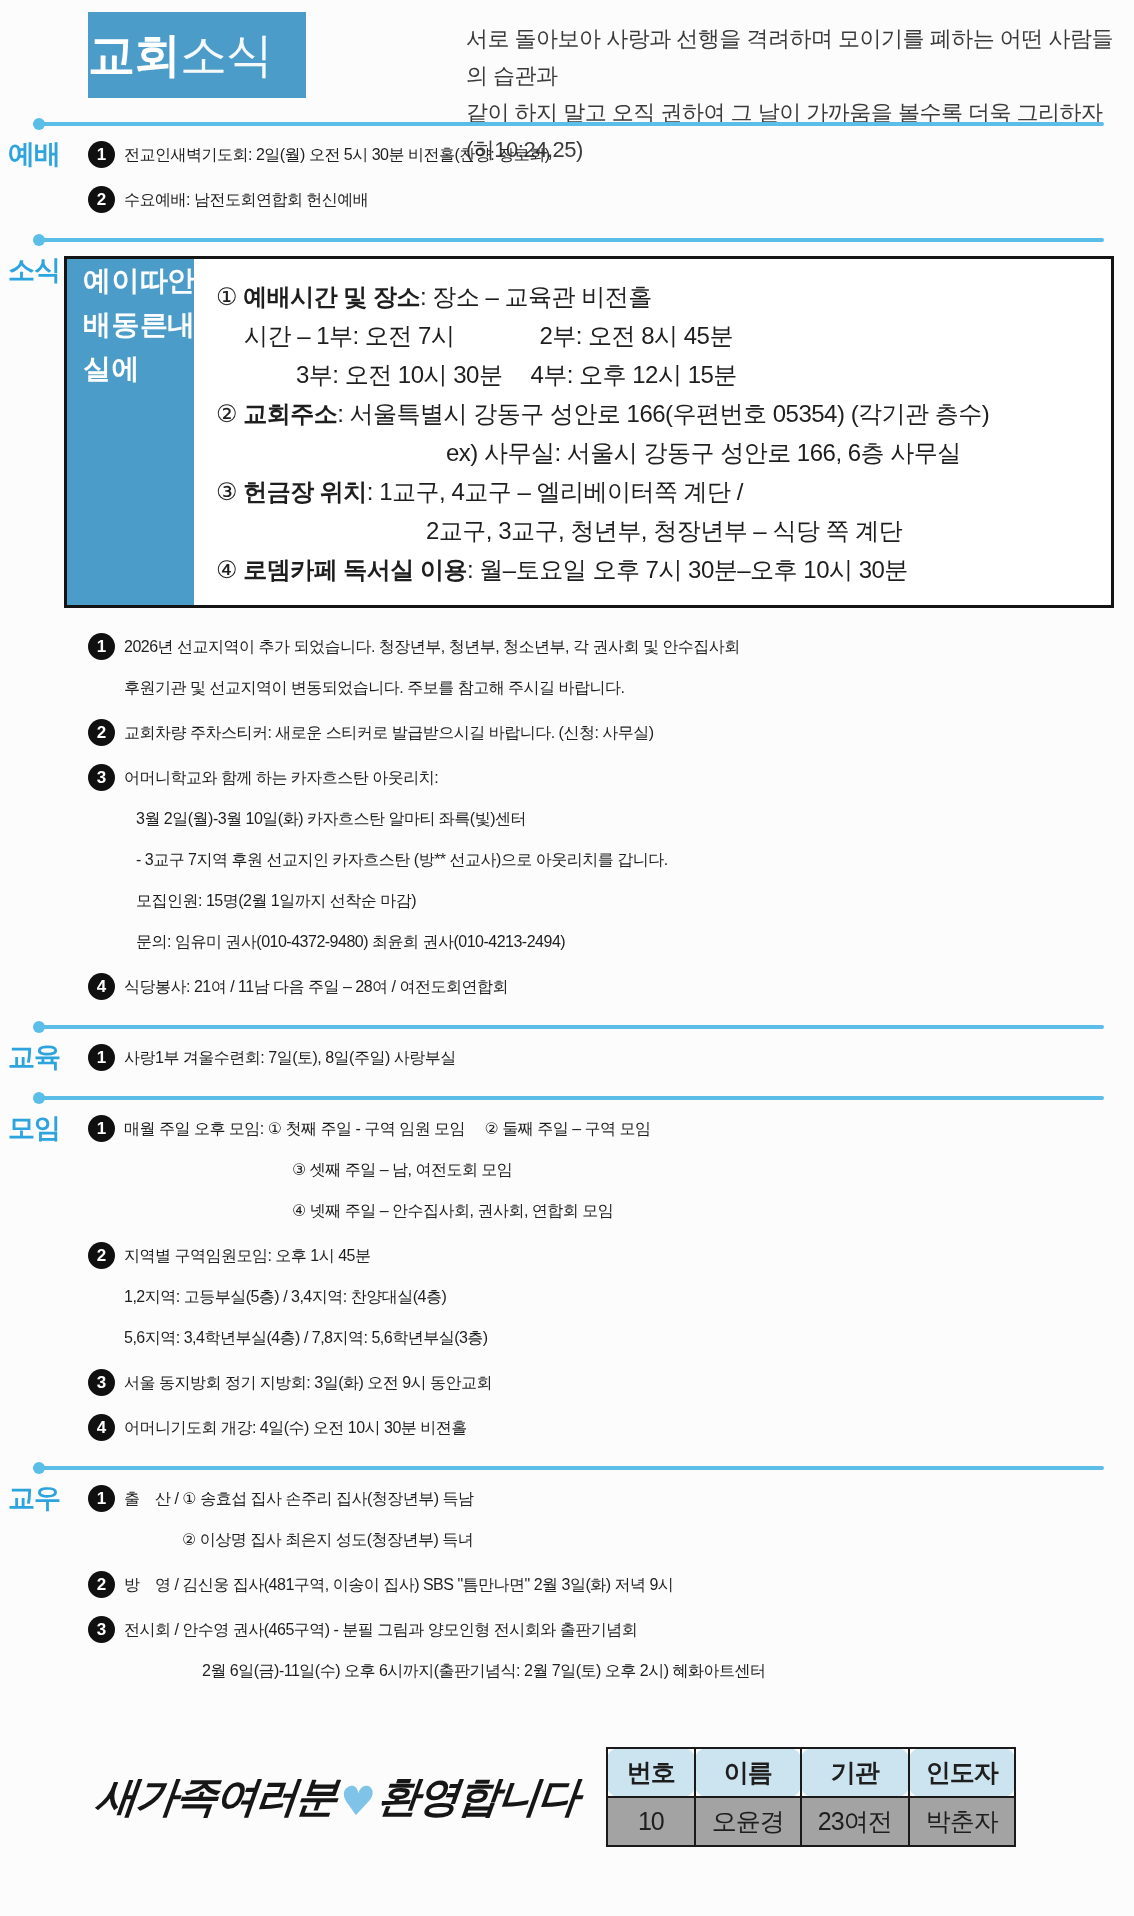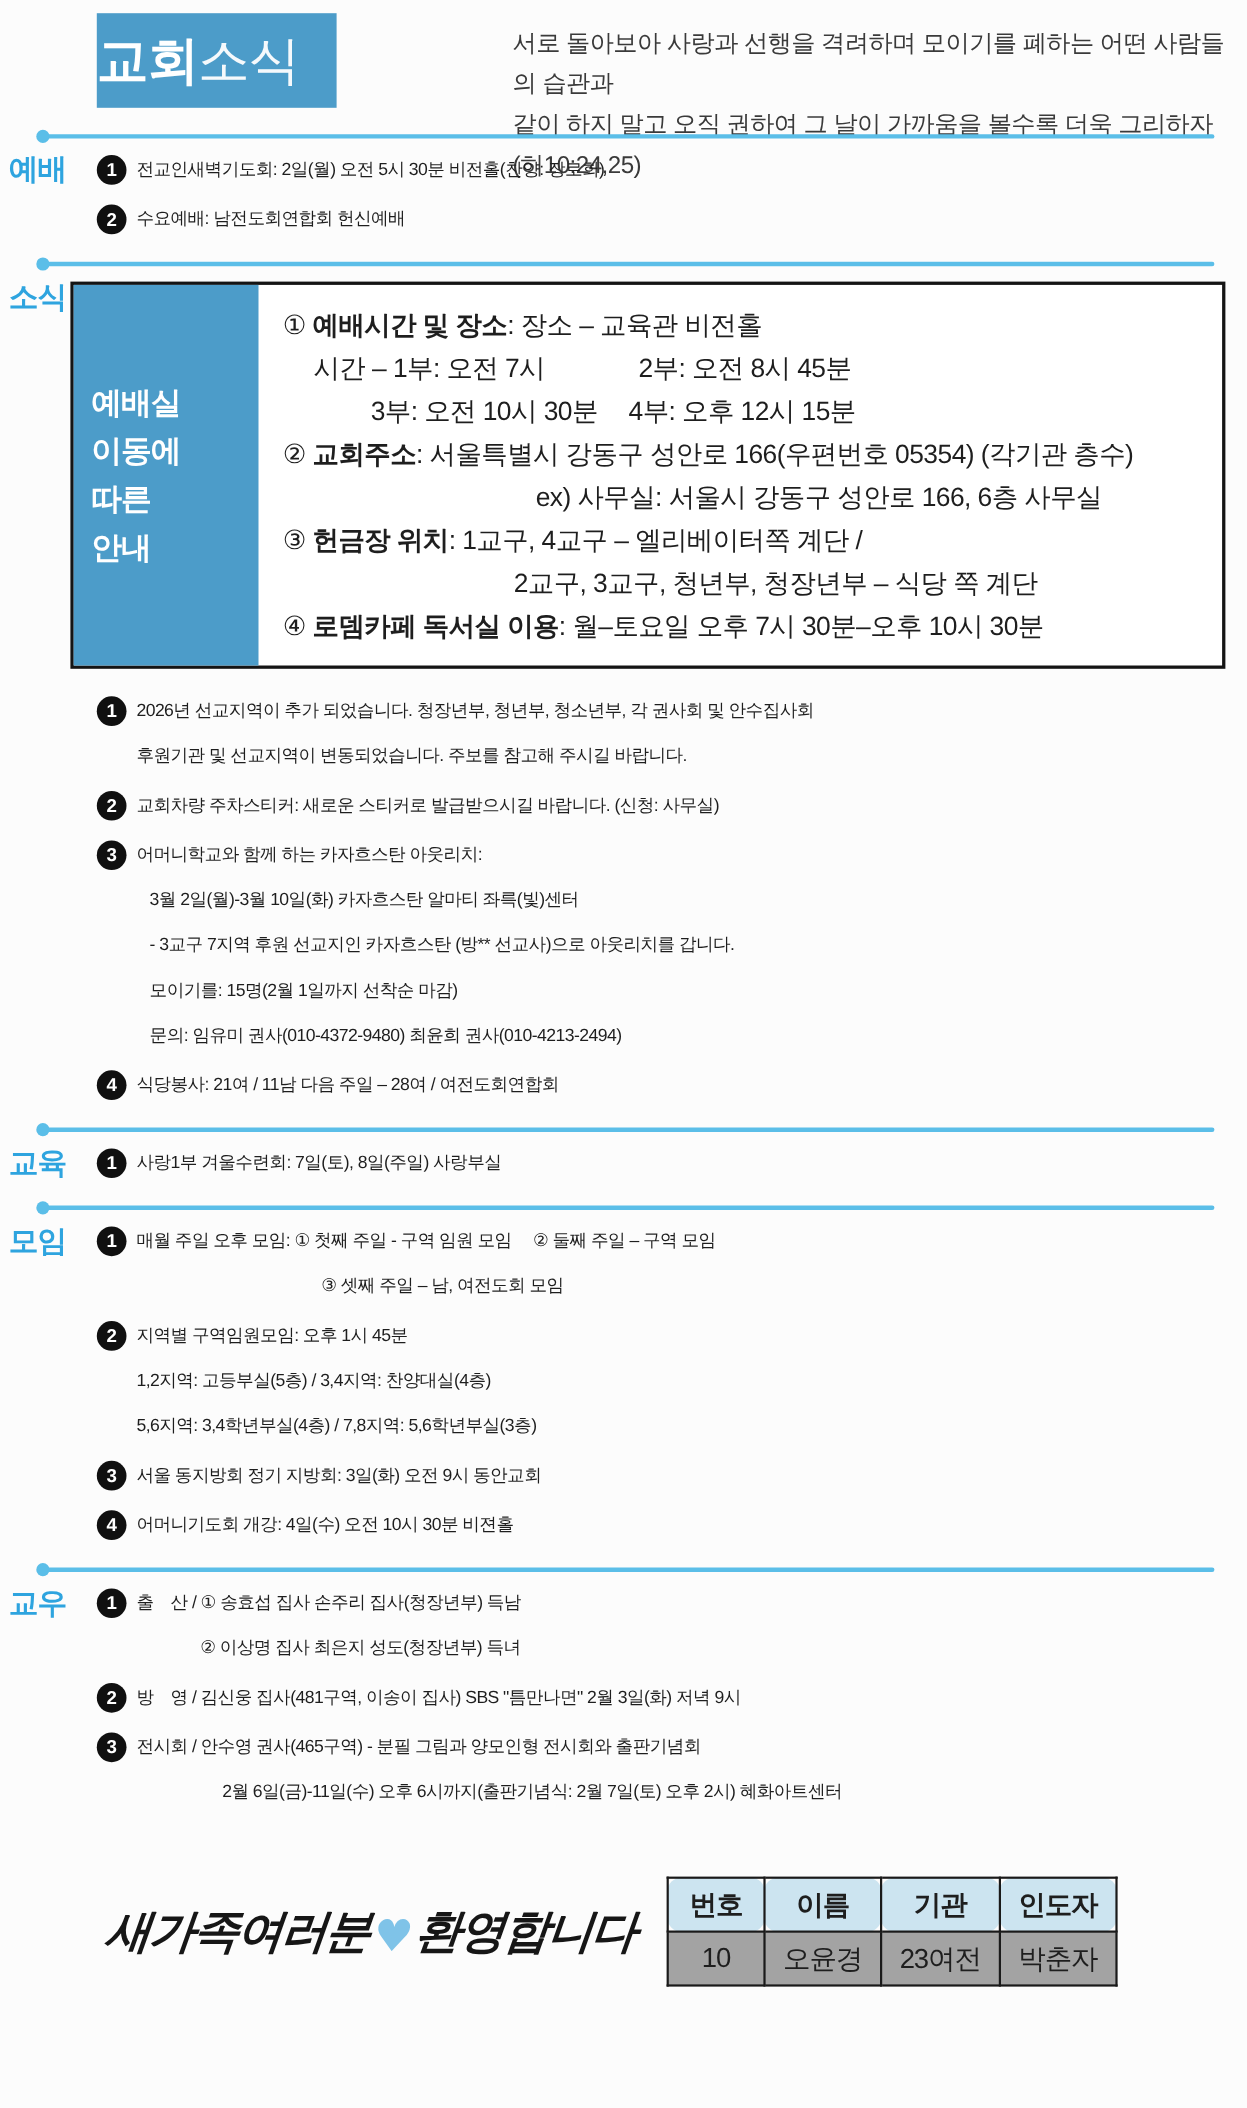--- a/index.html
+++ b/index.html
@@ -36,22 +36,22 @@
   }
   .lines { flex:1; }
   .ln { font-size:16px; line-height:41px; }
   .ind-sm { padding-left:12px; }
   .ind-md { padding-left:58px; }
   .ind-lg { padding-left:78px; }
   .ind-xl { padding-left:168px; }
   
   .notice-box { display:flex; border:3px solid #141414; margin:6px 10px 18px 0; background:#fff; }
   .notice-side {
-    width:168px; flex:none; background:#4c9cc9; color:#fff;
-    display:flex; flex-direction:column; justify-content:center;
+    width:127px; flex:none; background:#4c9cc9; color:#fff;
+    display:flex; flex-direction:row; justify-content:center;
     font-size:28px; font-weight:700; line-height:44px; padding-left:16px; letter-spacing:-1px;
   }
   .notice-main { flex:1; padding:18px 10px 16px 22px; }
   .nline { font-size:24px; line-height:39px; }
   .nline .strong { font-weight:800; }
   .n-ind1 { padding-left:28px; }
   .n-ind2 { padding-left:80px; }
   .n-ind3 { padding-left:230px; }
   .n-ind4 { padding-left:210px; }
   .gap-wide { display:inline-block; width:85px; }
@@ -164,21 +164,21 @@
         <div class="lines">
             <div class="ln">교회차량 주차스티커: 새로운 스티커로 발급받으시길 바랍니다. (신청: 사무실)</div>
           </div>
       </div>
       <div class="item">
         <span class="bul">3</span>
         <div class="lines">
           <div class="ln">어머니학교와 함께 하는 카자흐스탄 아웃리치:</div>
           <div class="ln ind-sm">3월 2일(월)-3월 10일(화) 카자흐스탄 알마티 좌륵(빛)센터</div>
           <div class="ln ind-sm">- 3교구 7지역 후원 선교지인 카자흐스탄 (방** 선교사)으로 아웃리치를 갑니다.</div>
-          <div class="ln ind-sm">모이기를: 15명(2월 1일까지 선착순 마감)</div>
+          <div class="ln ind-sm">모집인원: 15명(2월 1일까지 선착순 마감)</div>
           <div class="ln ind-sm">문의: 임유미 권사(010-4372-9480) 최윤희 권사(010-4213-2494)</div>
         </div>
       </div>
       <div class="item">
         <span class="bul">4</span>
         <div class="lines">
             <div class="ln">식당봉사: 21여 / 11남   다음 주일 – 28여 / 여전도회연합회</div>
           </div>
       </div>
 
@@ -208,20 +208,21 @@
       <span class="dot"></span>
     </div>
   <div class="sec-body">
     <div class="sec-label">모임</div>
     <div class="sec-content">
       <div class="item">
         <span class="bul">1</span>
         <div class="lines">
           <div class="ln">매월 주일 오후 모임: ① 첫째 주일 - 구역 임원 모임　 ② 둘째 주일 – 구역 모임</div>
           <div class="ln ind-xl">③ 셋째 주일 – 남, 여전도회 모임</div>
+          <div class="ln ind-xl">④ 넷째 주일 – 안수집사회, 권사회, 연합회 모임</div>
         </div>
       </div>
       <div class="item">
         <span class="bul">2</span>
         <div class="lines">
           <div class="ln">지역별 구역임원모임: 오후 1시 45분</div>
           <div class="ln">1,2지역: 고등부실(5층) / 3,4지역: 찬양대실(4층)</div>
           <div class="ln">5,6지역: 3,4학년부실(4층) / 7,8지역: 5,6학년부실(3층)</div>
         </div>
       </div>

